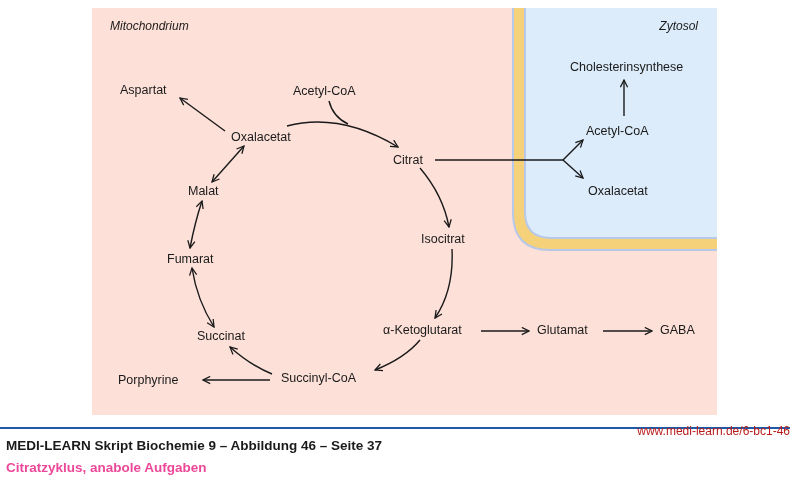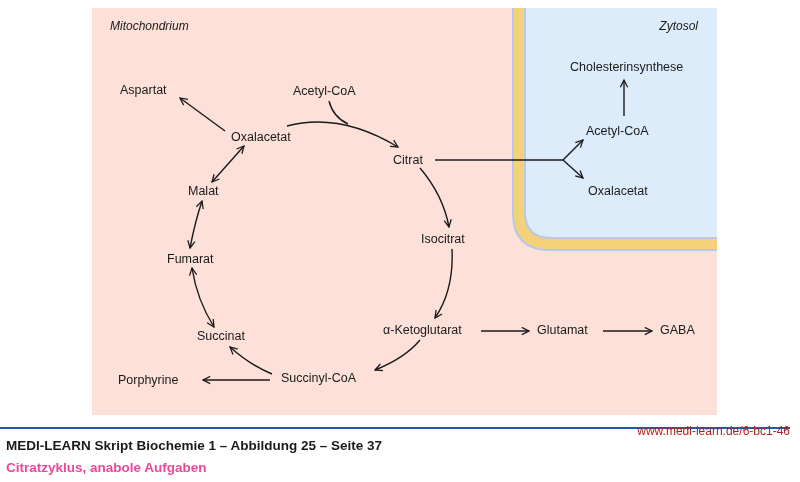--- a/index.html
+++ b/index.html
@@ -77,15 +77,15 @@
   <line class="arr" x1="270" y1="380" x2="203" y2="380" marker-end="url(#ah)"></line>
 
   <line class="arr" x1="435" y1="160" x2="563" y2="160"></line>
   <line class="arr" x1="563" y1="160" x2="583" y2="140" marker-end="url(#ah)"></line>
   <line class="arr" x1="563" y1="160" x2="583" y2="178" marker-end="url(#ah)"></line>
 
   <line class="arr" x1="624" y1="116" x2="624" y2="80" marker-end="url(#ah)"></line>
 </svg>
 
 <div class="footer-line"></div>
-<div class="footer-title">MEDI-LEARN Skript Biochemie 1 – Abbildung 25 – Seite 37</div>
+<div class="footer-title">MEDI-LEARN Skript Biochemie 9 – Abbildung 46 – Seite 37</div>
 <div class="footer-sub">Citratzyklus, anabole Aufgaben</div>
 <div class="footer-url">www.medi-learn.de/6-bc1-46</div>
 
 </body></html>

